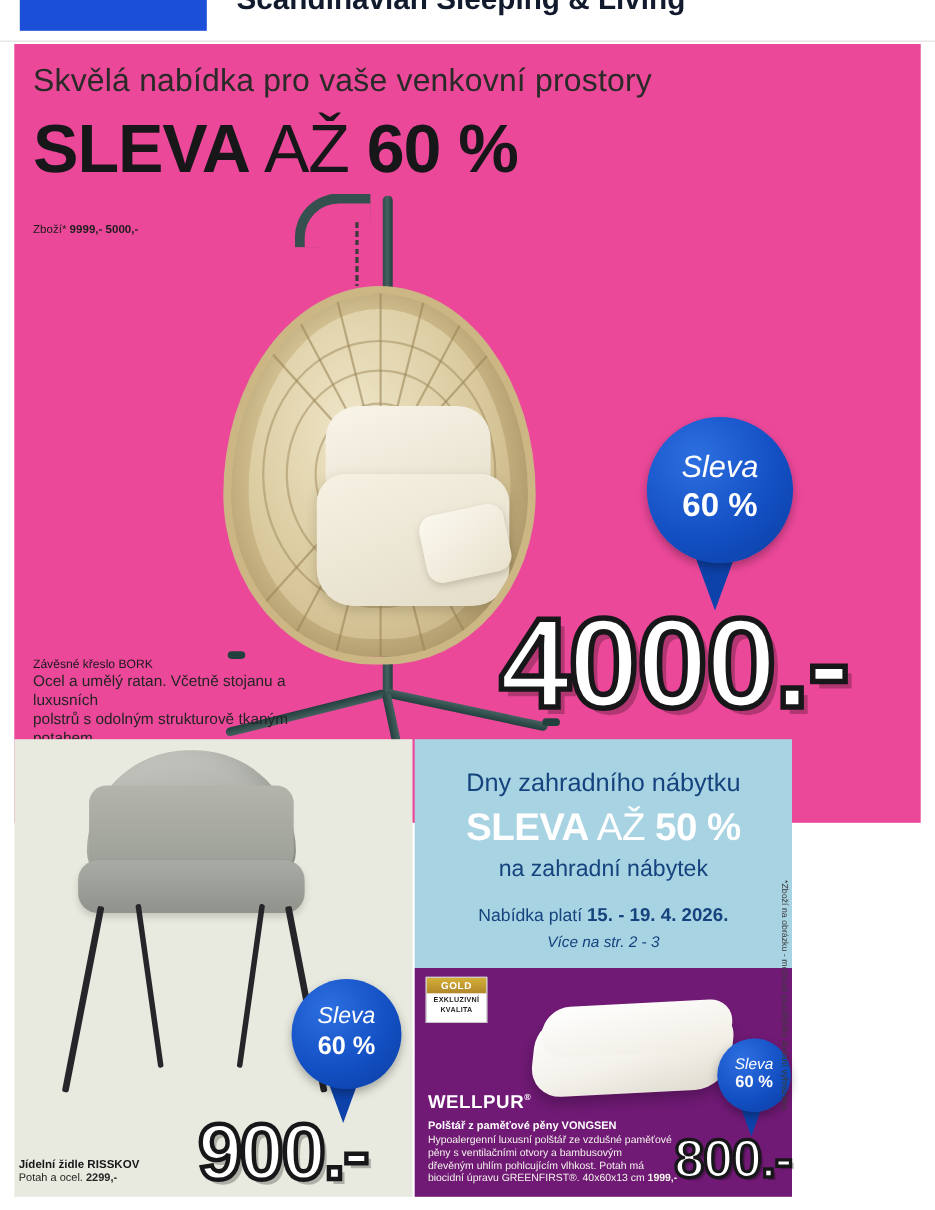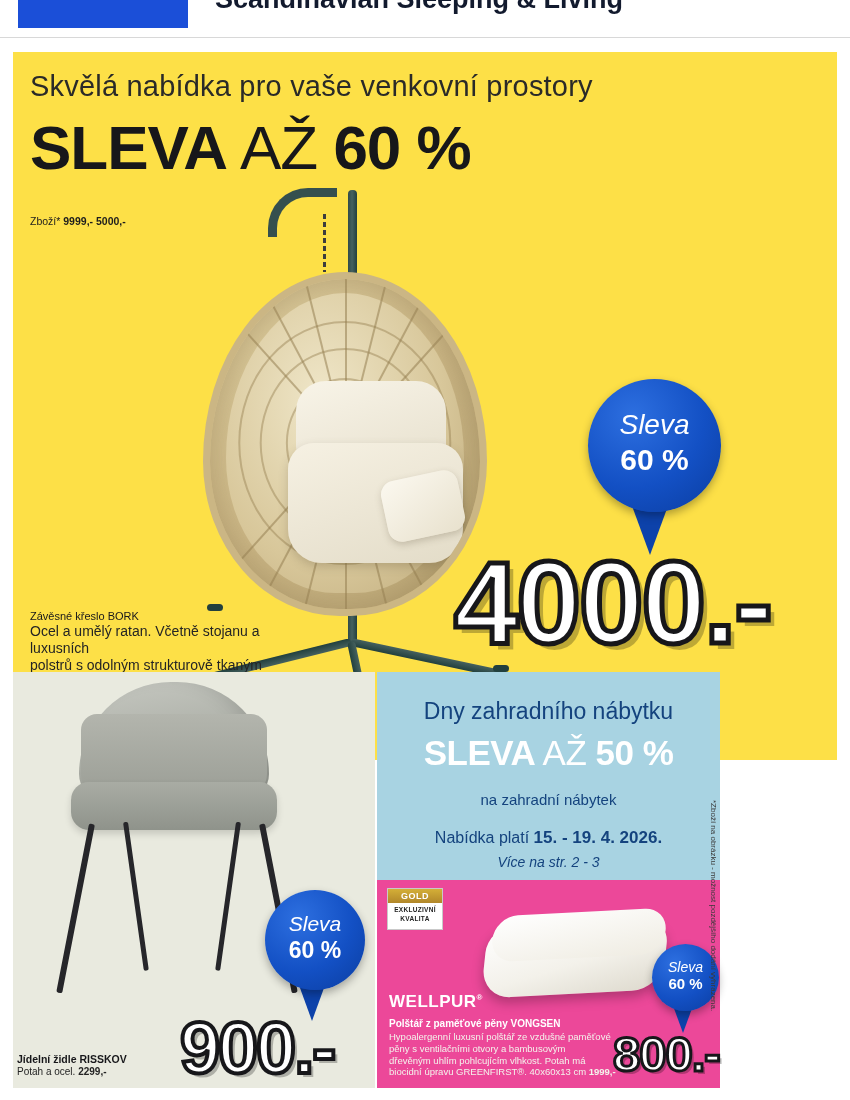--- a/index.html
+++ b/index.html
@@ -25,22 +25,21 @@
     font-size:27px;font-weight:bold;color:#121a2e;
     white-space:nowrap;
   }
   .header-rule{
     position:absolute;left:0;top:37px;width:850px;height:1px;background:#d8d8d8;
   }
 
   
   .hero{
     position:absolute;left:13px;top:40px;width:824px;height:708px;
-    background:#fde047;
-    margin-top:12px;
+    background:#ec4899;
   }
   .hero-sub{
     position:absolute;left:17px;top:18px;
     font-size:29px;color:#2a2a28;font-weight:400;letter-spacing:.2px;
   }
   .hero-head{
     position:absolute;left:17px;top:60px;
     font-size:62px;color:#17171a;letter-spacing:-1px;white-space:nowrap;
   }
   .hero-head .b{font-weight:bold;}
@@ -217,34 +216,34 @@
     text-align:center;
   }
   .promo-l1{
     margin-top:26px;font-size:23px;color:#14437e;
   }
   .promo-l2{
     margin-top:8px;font-size:35px;color:#ffffff;letter-spacing:-.5px;
   }
   .promo-l2 .b{font-weight:bold;}
   .promo-l3{
-    margin-top:18px;font-size:15px;color:#14437e;
+    margin-top:5px;font-size:21px;color:#14437e;
   }
   .promo-l4{
     margin-top:20px;font-size:16px;color:#14437e;
   }
   .promo-l4 b{font-weight:bold;font-size:17px;}
   .promo-l5{
     margin-top:6px;font-size:14px;color:#14437e;font-style:italic;
   }
 
   
   .panel-pillow{
     position:absolute;left:377px;top:880px;width:343px;height:208px;
-    background:#ec4899;
+    background:#701a75;
     overflow:hidden;
   }
   .gold-badge{
     position:absolute;left:10px;top:8px;width:54px;height:40px;
     background:#ffffff;border:1px solid #c9c9c9;
   }
   .gold-top{
     height:14px;background:linear-gradient(180deg,#d4af37,#b1872a);
     color:#fff;font-size:9px;font-weight:bold;text-align:center;line-height:14px;
     letter-spacing:.5px;

